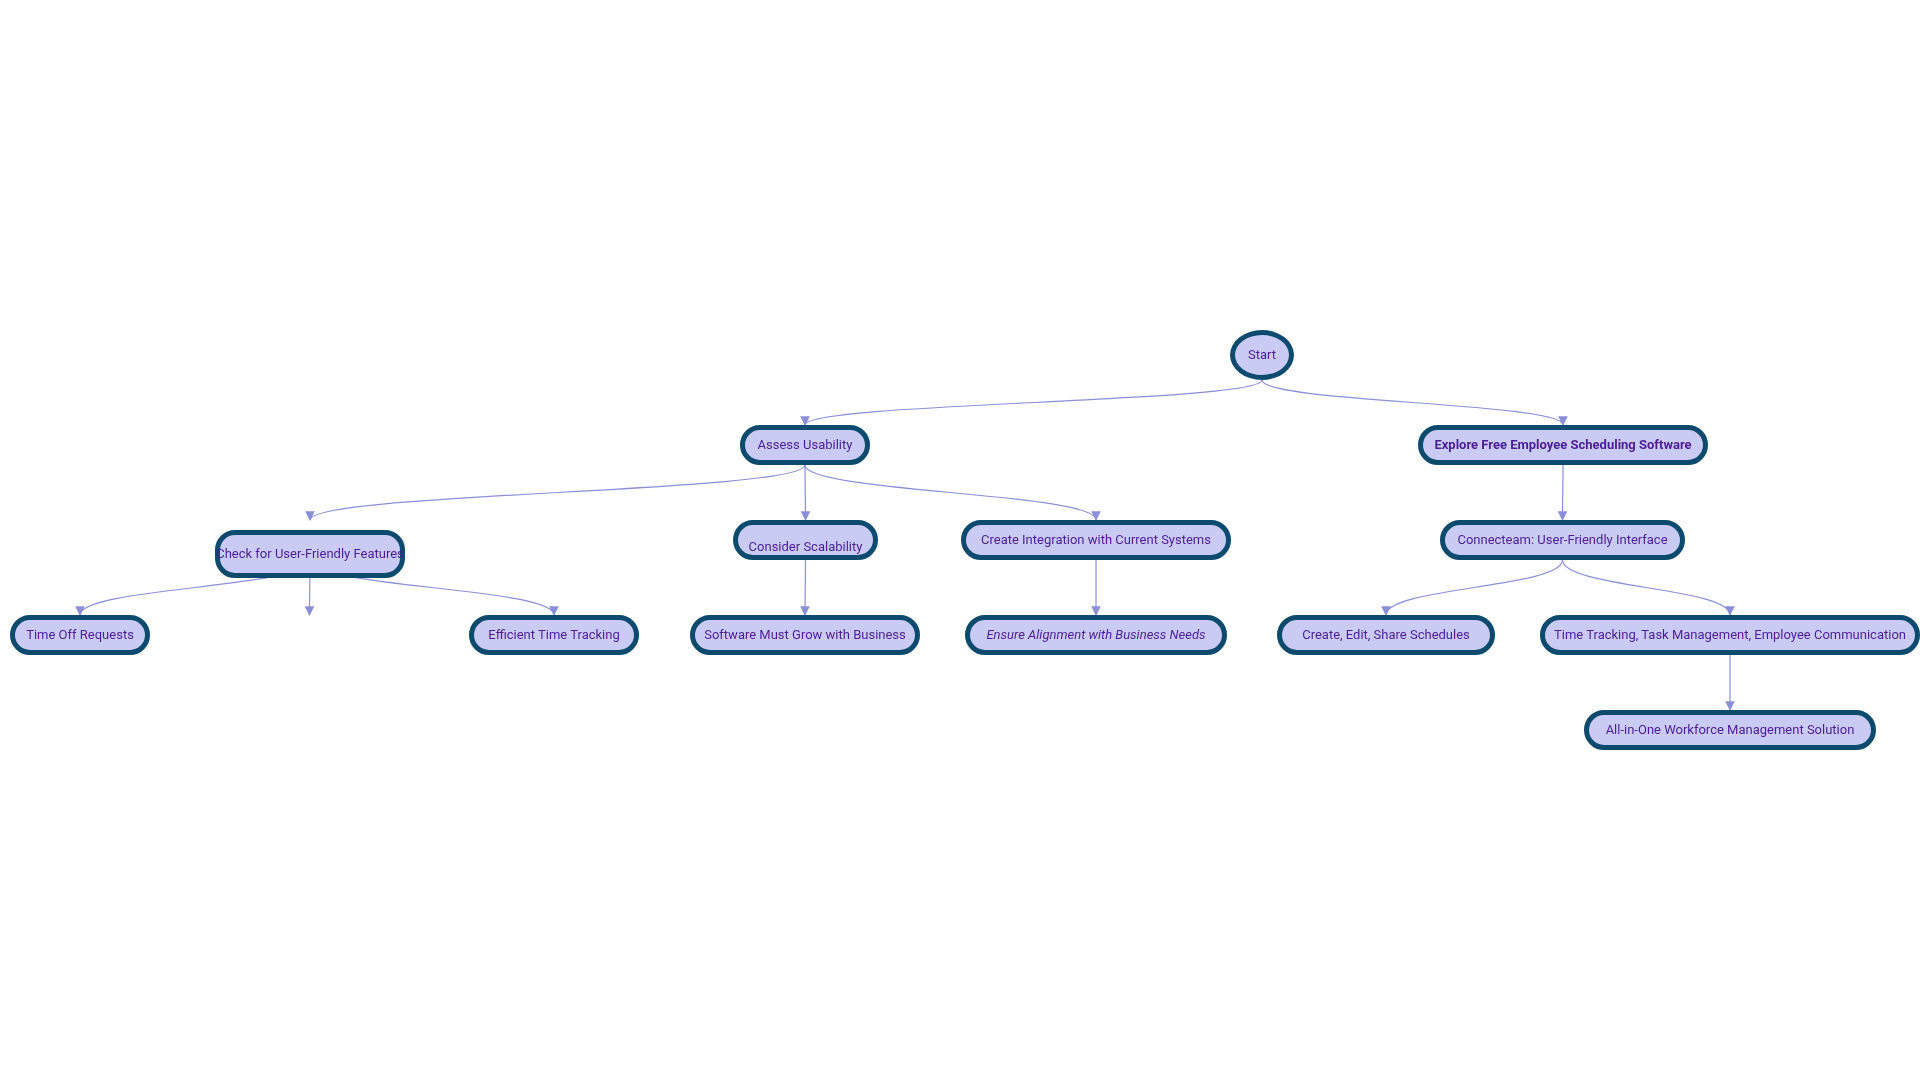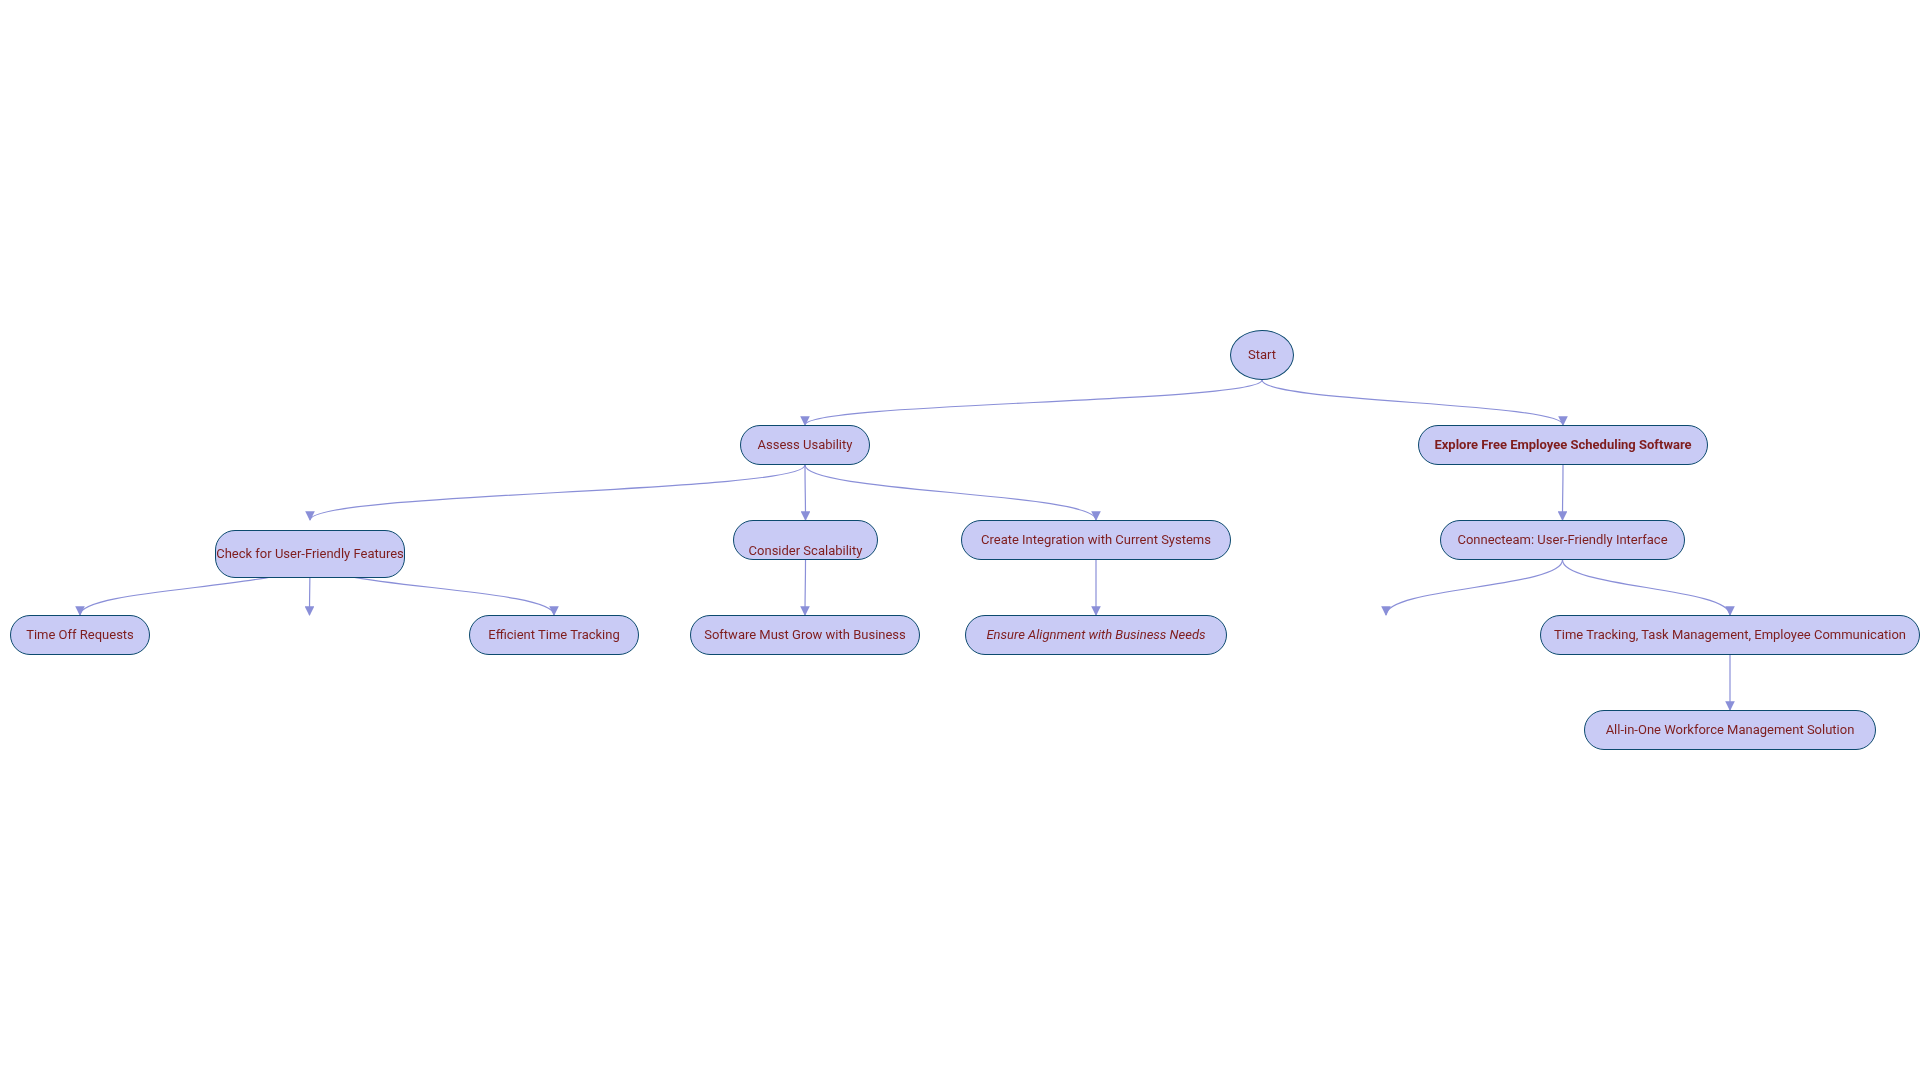--- a/index.html
+++ b/index.html
@@ -19,22 +19,22 @@
   svg.edges {
     position: absolute;
     top: 0; left: 0;
     width: 1920px;
     height: 1080px;
     pointer-events: none;
   }
   .node {
     position: absolute;
     background: #c9cbf5;
-    border: 1px solid #0c4a6e;
-    color: #7f1d1d;
+    border: 5px solid #0c4a6e;
+    color: #4c1d95;
     font-size: 13px;
     line-height: 1.2;
     display: flex;
     align-items: center;
     justify-content: center;
     text-align: center;
     padding: 0 14px;
     box-sizing: border-box;
     border-radius: 20px;
     white-space: nowrap;
@@ -101,20 +101,23 @@
   </div>
   <div class="node" id="n-efftt" style="left:469px; top:615px; width:170px; height:40px;">
     <span>Efficient Time Tracking</span>
   </div>
   <div class="node" id="n-grow" style="left:690px; top:615px; width:230px; height:40px;">
     <span>Software Must Grow with Business</span>
   </div>
   <div class="node" id="n-align" style="left:965px; top:615px; width:262px; height:40px;font-style:italic;">
     <span>Ensure Alignment with Business Needs</span>
   </div>
+  <div class="node" id="n-createedit" style="left:1277px; top:615px; width:218px; height:40px;">
+    <span>Create, Edit, Share Schedules</span>
+  </div>
   <div class="node" id="n-tttmec" style="left:1540px; top:615px; width:380px; height:40px;">
     <span>Time Tracking, Task Management, Employee Communication</span>
   </div>
 
   <div class="node" id="n-aio" style="left:1584px; top:710px; width:292px; height:40px;">
     <span>All-in-One Workforce Management Solution</span>
   </div>
 </div>
 
 </body></html>

